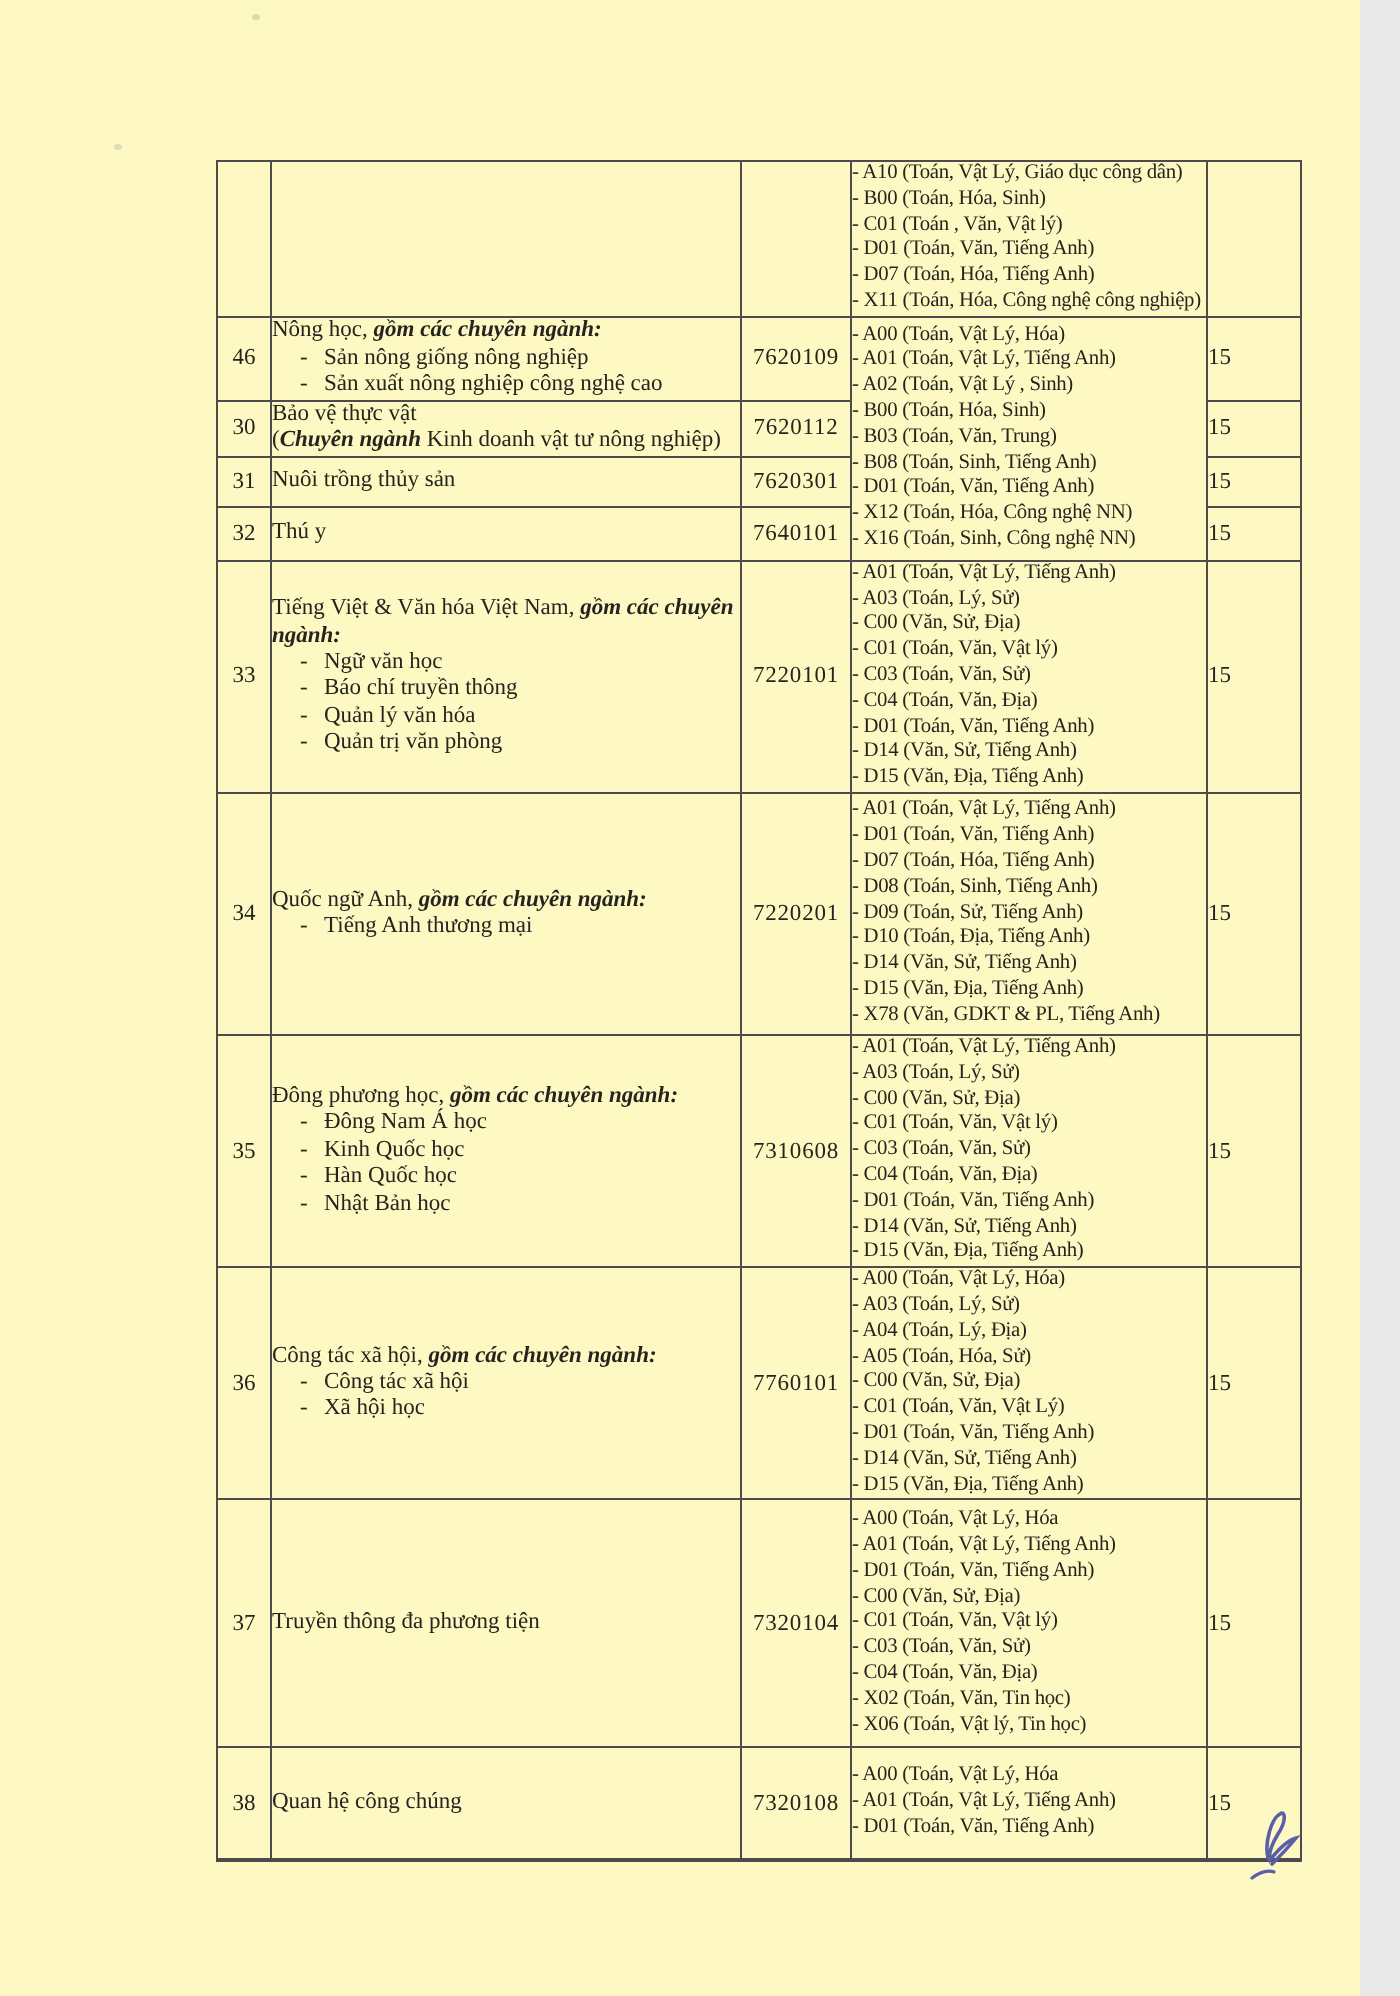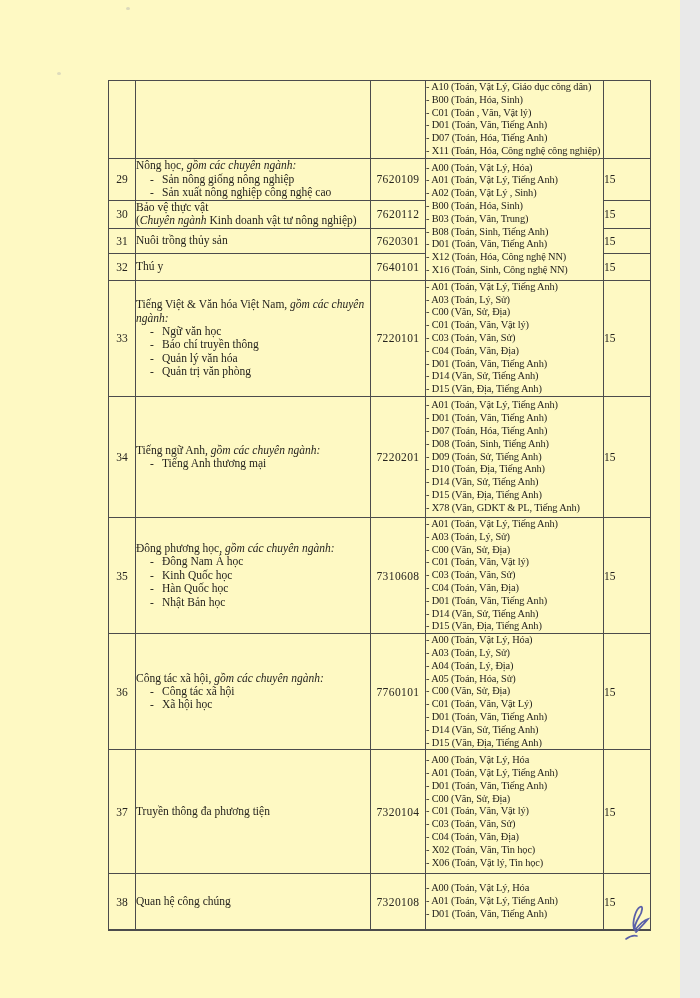--- a/index.html
+++ b/index.html
@@ -19,21 +19,21 @@
   tr.last td{border-bottom-width:2px;}
   td.stt{text-align:center;font-size:11.5px;}
   td.name{font-size:11.5px;padding:2px 3px 2px 6px;line-height:13.4px;}
   td.code{text-align:center;font-size:11.5px;letter-spacing:.4px;}
   td.combos{font-size:10.4px;line-height:12.8px;padding:1px 1px 1px 5px;letter-spacing:-.15px;}
   td.combos .cline{white-space:nowrap;}
   td.score{font-size:11.5px;}
   .line{white-space:normal;}
   .bullet{padding-left:14px;display:flex;}
   .bullet .dash{flex:0 0 12px;}
-  .it{font-style:italic;}
+  .it{font-style:italic;font-weight:bold;}
   
   .stamp{position:absolute;left:684px;top:372px;width:16px;height:132px;color:var(--stamp-red,#bf4a58);}
   .stamp-text{
     position:absolute;left:5px;font-family:"Liberation Sans","DejaVu Sans",sans-serif;
     font-weight:bold;font-size:13px;letter-spacing:1px;white-space:nowrap;
   }
   .stamp svg{position:absolute;left:0;top:0;overflow:visible;}
   
   .handmark{position:absolute;left:612px;top:903px;width:50px;height:55px;}
   .speck{position:absolute;border-radius:50%;background:#b9b9b4;}
@@ -63,21 +63,21 @@
             <div class="cline">- A10 (Toán, Vật Lý, Giáo dục công dân)</div>
             <div class="cline">- B00 (Toán, Hóa, Sinh)</div>
             <div class="cline">- C01 (Toán , Văn, Vật lý)</div>
             <div class="cline">- D01 (Toán, Văn, Tiếng Anh)</div>
             <div class="cline">- D07 (Toán, Hóa, Tiếng Anh)</div>
             <div class="cline">- X11 (Toán, Hóa, Công nghệ công nghiệp)</div>
           </td>
           <td class="score"></td>
         </tr>
         <tr style="height: 42px;">
-          <td class="stt">29</td>
+          <td class="stt">46</td>
           <td class="name">
             <div class="line"><span>Nông học, </span><span class="it">gồm các chuyên ngành:</span></div>
             <div class="line bullet">
               <span class="dash">-</span>
               <span><span>Sản nông giống nông nghiệp</span></span>
             </div>
             <div class="line bullet">
               <span class="dash">-</span>
               <span><span>Sản xuất nông nghiệp công nghệ cao</span></span>
             </div>
@@ -152,21 +152,21 @@
             <div class="cline">- C04 (Toán, Văn, Địa)</div>
             <div class="cline">- D01 (Toán, Văn, Tiếng Anh)</div>
             <div class="cline">- D14 (Văn, Sử, Tiếng Anh)</div>
             <div class="cline">- D15 (Văn, Địa, Tiếng Anh)</div>
           </td>
           <td class="score">15</td>
         </tr>
         <tr style="height: 121px;">
           <td class="stt">34</td>
           <td class="name">
-            <div class="line"><span>Tiếng ngữ Anh, </span><span class="it">gồm các chuyên ngành:</span></div>
+            <div class="line"><span>Quốc ngữ Anh, </span><span class="it">gồm các chuyên ngành:</span></div>
             <div class="line bullet">
               <span class="dash">-</span>
               <span><span>Tiếng Anh thương mại</span></span>
             </div>
           </td>
           <td class="code">7220201</td>
           <td class="combos">
             <div class="cline">- A01 (Toán, Vật Lý, Tiếng Anh)</div>
             <div class="cline">- D01 (Toán, Văn, Tiếng Anh)</div>
             <div class="cline">- D07 (Toán, Hóa, Tiếng Anh)</div>

